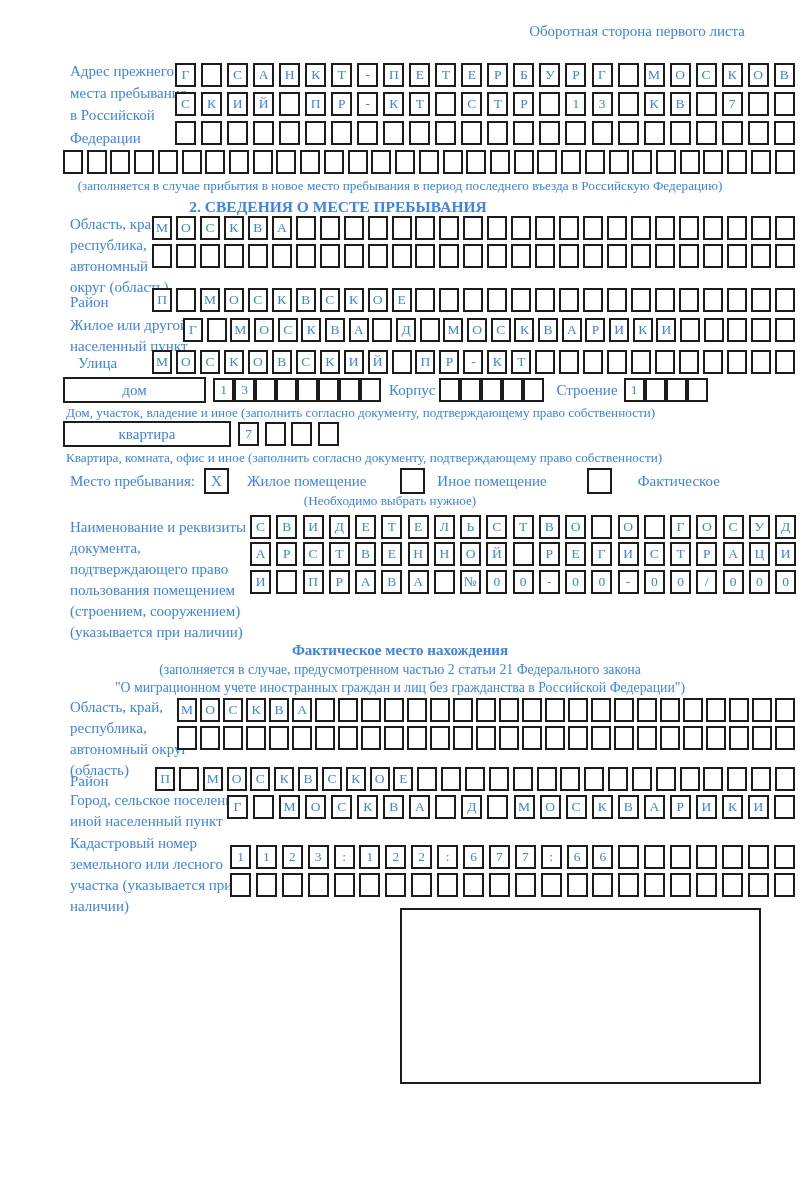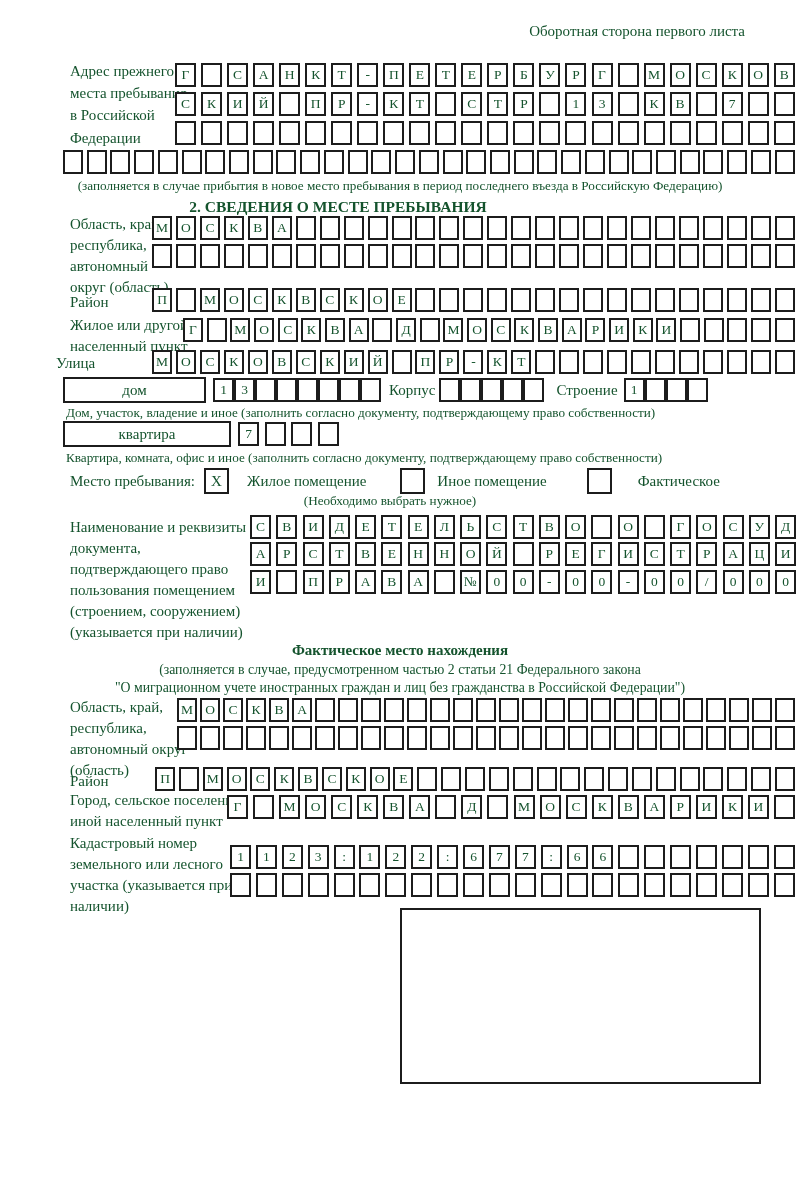--- a/index.html
+++ b/index.html
@@ -1,19 +1,19 @@
 <!DOCTYPE html>
 <html><head>
 <meta charset="utf-8">
 <style>
   * { margin:0; padding:0; box-sizing:border-box; }
   html,body { background:#fff; }
   #page {
     position:relative; width:800px; height:1180px; background:#ffffff;
-    font-family:"Liberation Serif","DejaVu Serif",serif; color:#14532d; overflow:hidden;
+    font-family:"Liberation Serif","DejaVu Serif",serif; color:#3b82f6; overflow:hidden;
   }
   .abs { position:absolute; }
   .lbl { font-size:15px; line-height:1.48; }
   .lh14 { line-height:1.40; }
   .note { font-size:13.2px; line-height:1.35; }
   .ctr { text-align:center; }
   .b { font-weight:bold; }
   .cells { display:flex; justify-content:space-between; }
   .cell {
     flex:none; width:var(--cw,21px); height:24px; border:2px solid #1c1c1c; background:#fff;
@@ -269,21 +269,21 @@
       <span class="cell">И</span>
       <span class="cell">К</span>
       <span class="cell">И</span>
       <span class="cell"></span>
       <span class="cell"></span>
       <span class="cell"></span>
       <span class="cell"></span>
       <span class="cell"></span>
     </div>
 
-  <div class="abs lbl" style="top:352px; left:56px;">Улица</div>
+  <div class="abs lbl" style="top:352px; left:78px;">Улица</div>
   <div class="abs cells" style="top:350px; left:152px; width:643px; --cw:20px;">
       <span class="cell">М</span>
       <span class="cell">О</span>
       <span class="cell">С</span>
       <span class="cell">К</span>
       <span class="cell">О</span>
       <span class="cell">В</span>
       <span class="cell">С</span>
       <span class="cell">К</span>
       <span class="cell">И</span>

